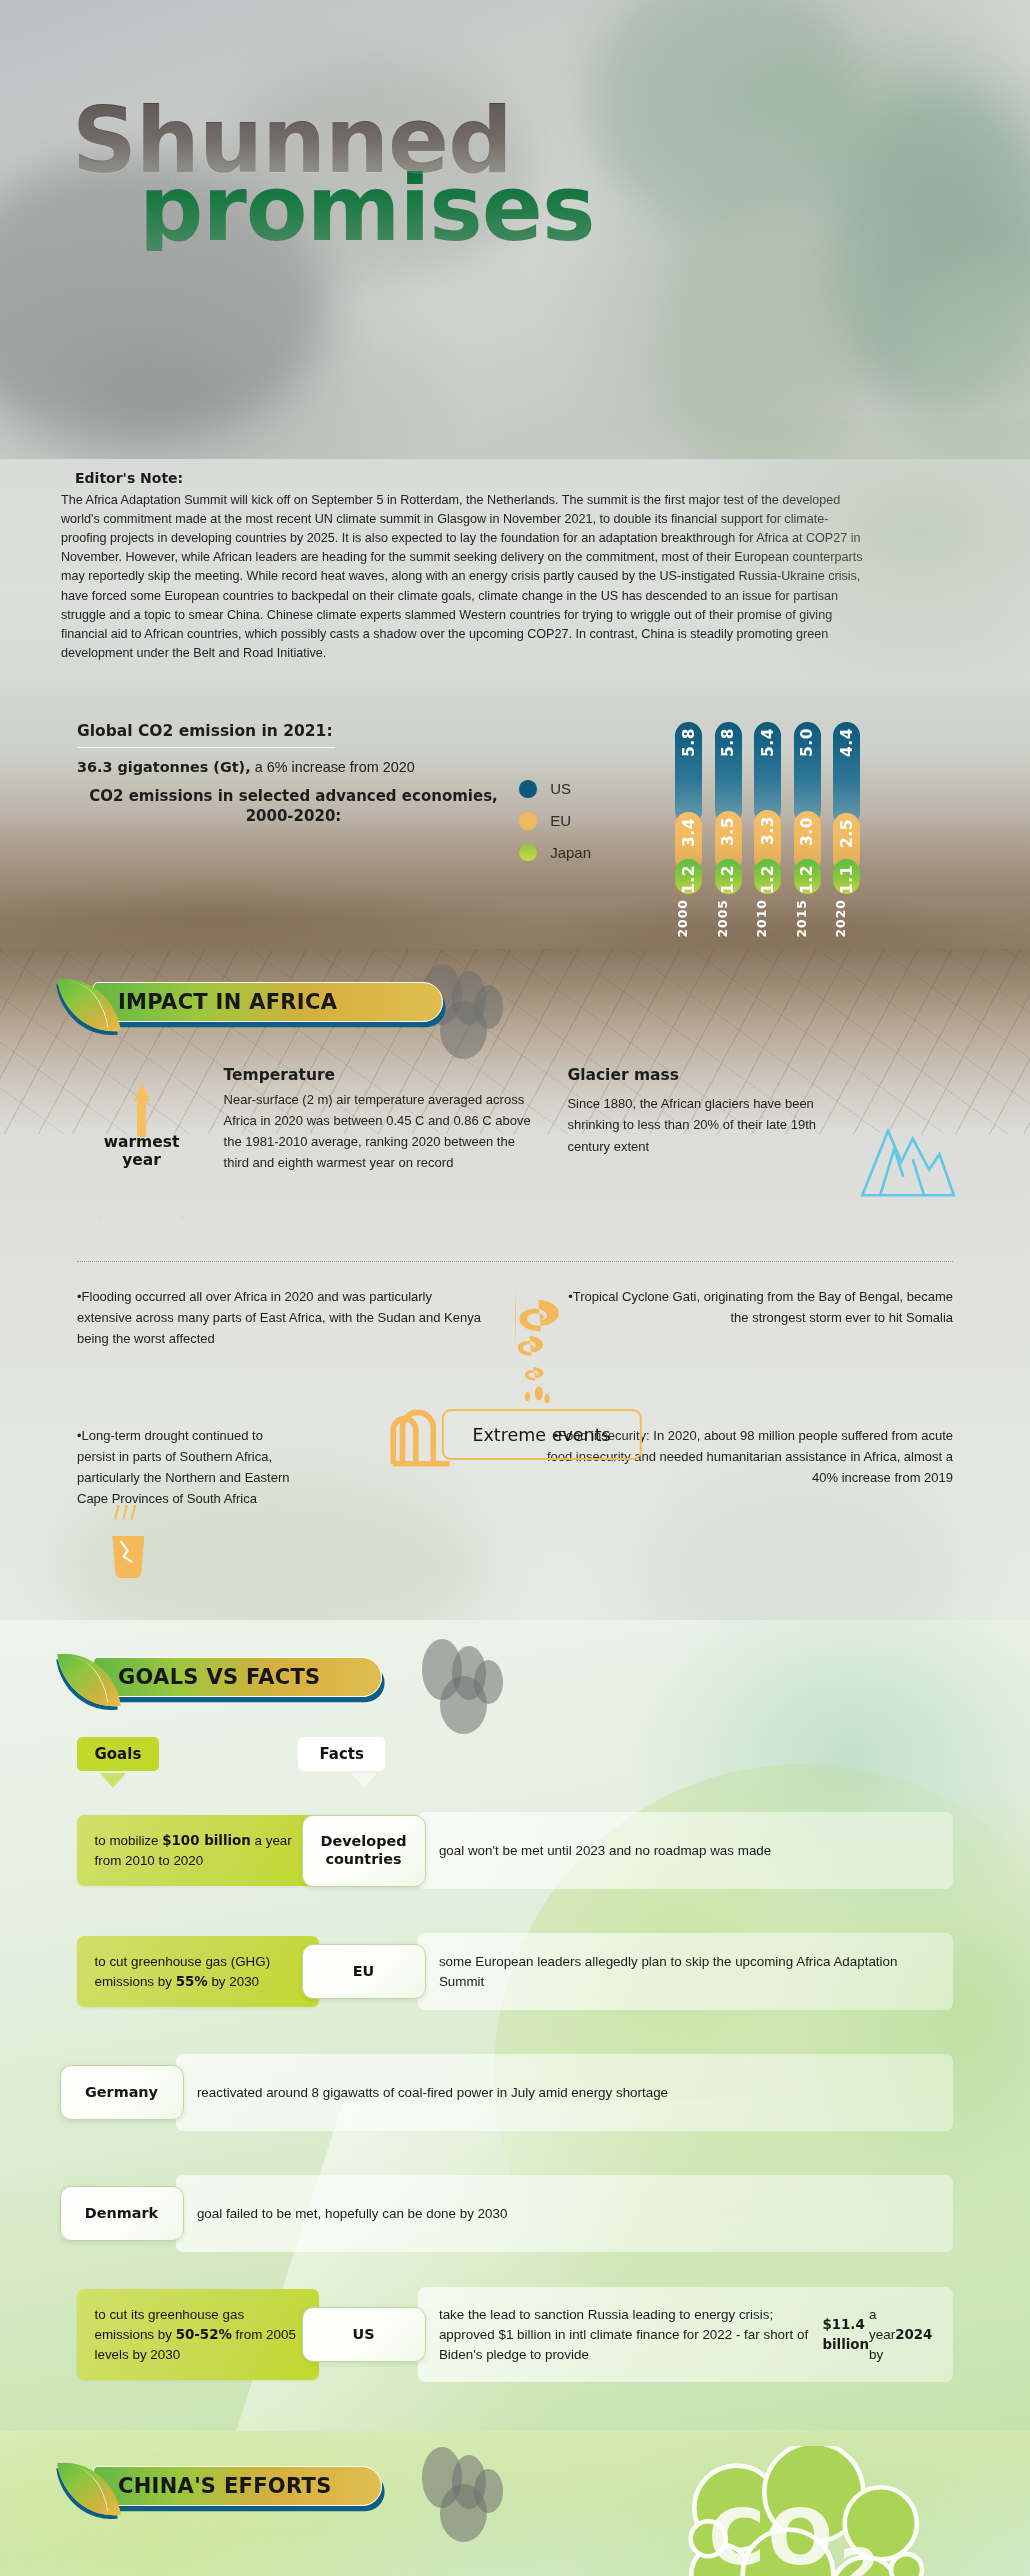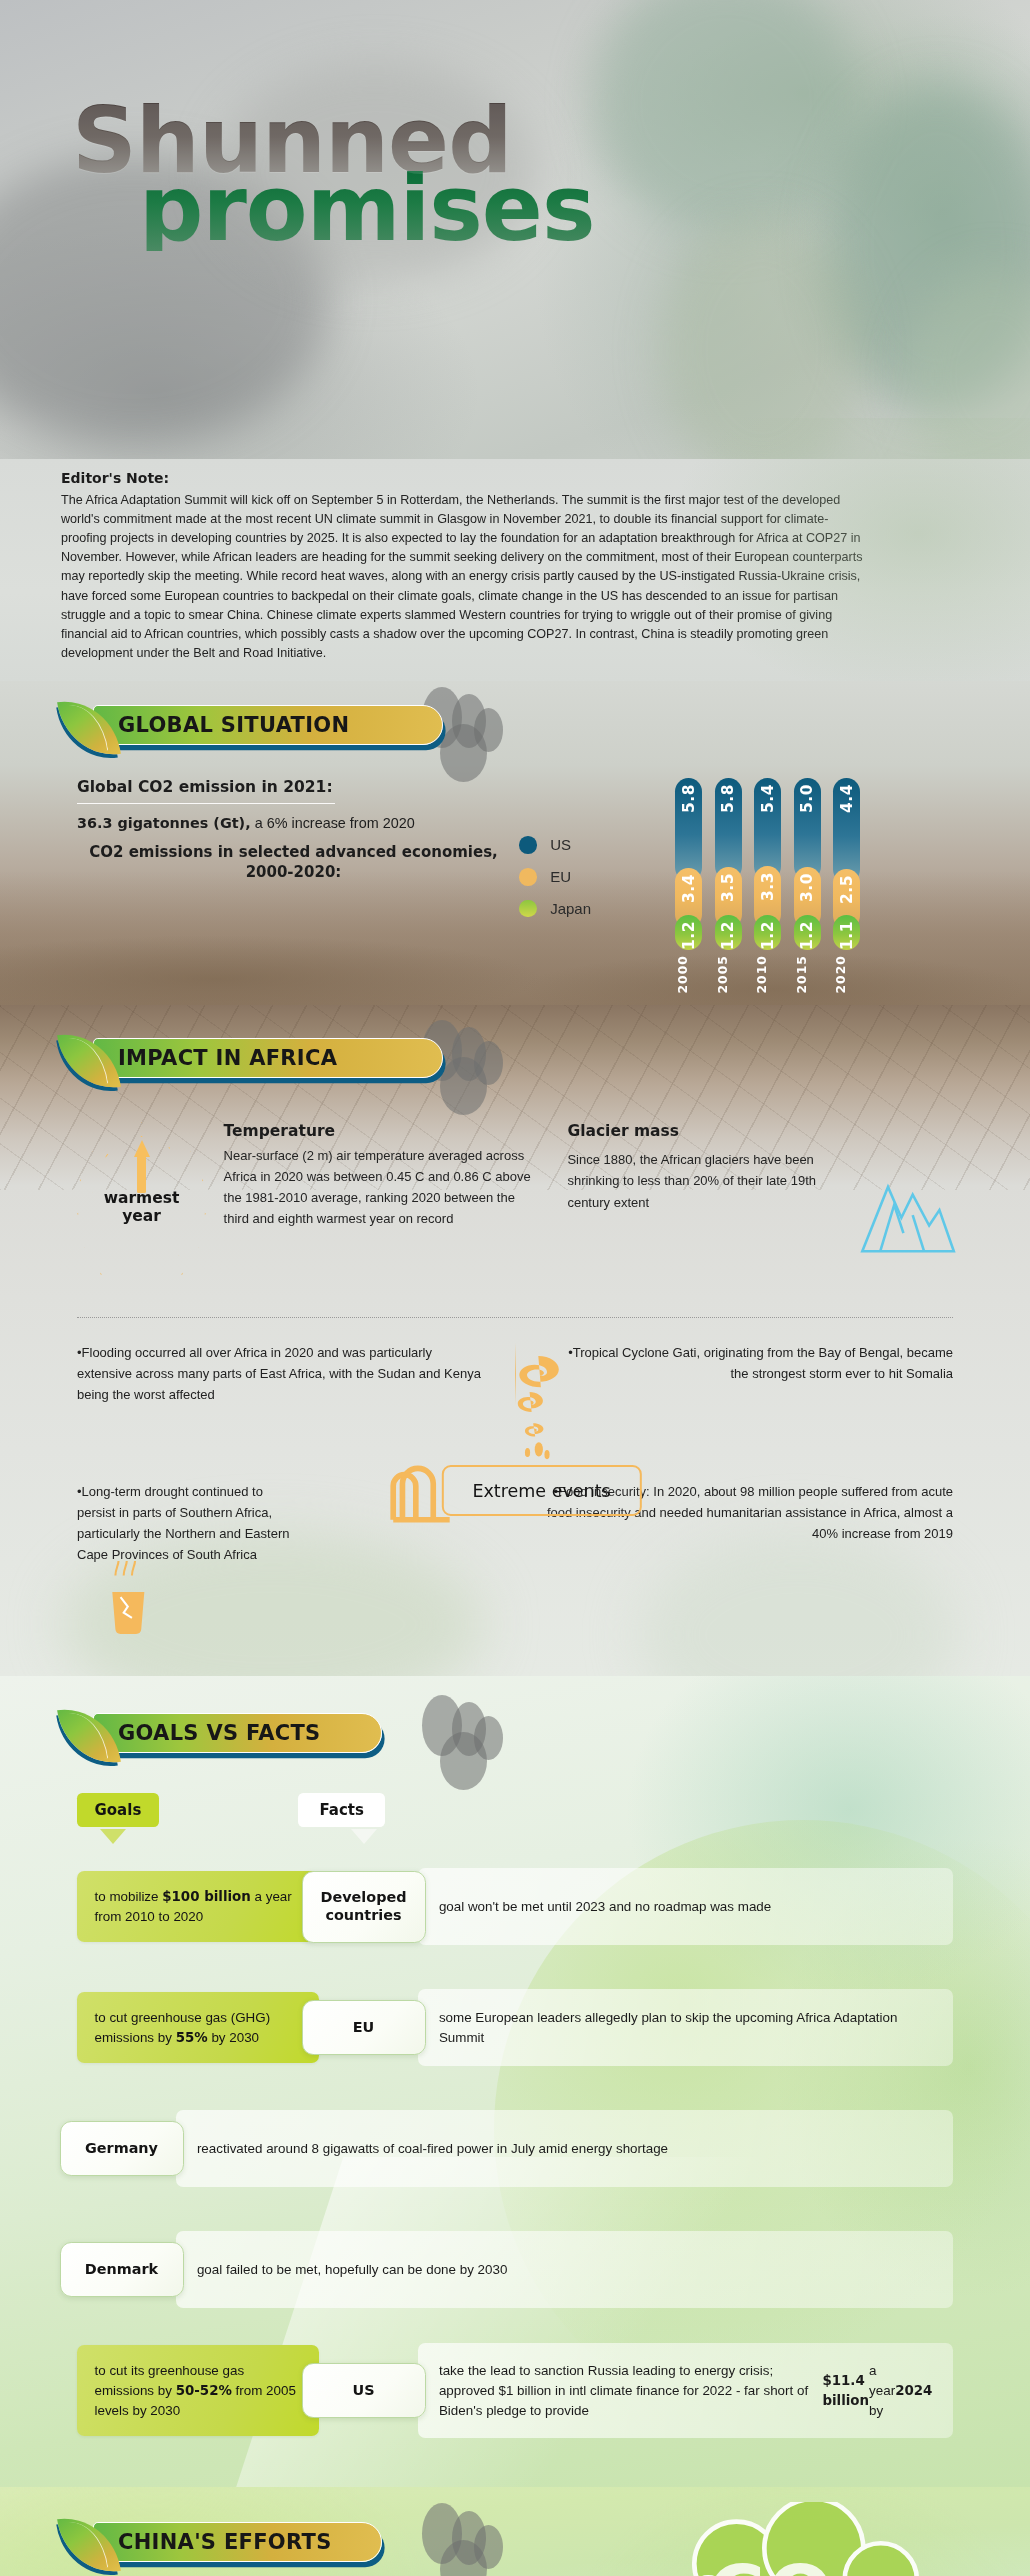--- a/index.html
+++ b/index.html
@@ -53,21 +53,21 @@
   .editor-note {
     position: relative; padding: 0 72px 0 61px;
     background: linear-gradient(180deg,#d8dbd8 0%, #dcdfdb 60%, #d6dad6 100%);
     padding-top: 11.3px; padding-bottom: 17.5px;
   }
   .editor-note::before{
     content:"";position:absolute;right:0;top:-41px;width:371px;height:289px;
     background:radial-gradient(ellipse at 70% 40%, rgba(160,186,150,.40), rgba(160,186,150,0) 68%);
     pointer-events:none;
   }
-  .en-title { font-family:"DejaVu Sans",sans-serif; font-weight:700; font-size:14px; color:#1c1c1c; margin-bottom: 4.6px; }
+  .en-title { font-family:"DejaVu Sans",sans-serif; font-weight:700; font-size:14px; color:#1c1c1c; margin-bottom: 4.6px; margin-left: 14px; }
   .en-body { font-size: 12.6px; line-height: 1.52; color: #232323; max-width: 804px; }
 
   
   .banner { position: relative; height: 56px; margin-left: 61px; width: 392px; }
   .banner .leaf {
     position: absolute; left: 0; top: -3.1px; width: 56px; height: 60px;
     background: linear-gradient(150deg,#63b944 0%, #8dc63f 35%, #d2b23f 75%, #e2c04a 100%);
     border-radius: 0 100% 0 100%;
     transform: rotate(-8deg);
     box-shadow: -2.6px 4.1px 0 -1px #0d5d84;
@@ -278,32 +278,20 @@
       <span class="l2">promises</span>
     </div>
   </div>
 
   <div class="editor-note">
     <div class="en-title">Editor's Note:</div>
     <div class="en-body">The Africa Adaptation Summit will kick off on September 5 in Rotterdam, the Netherlands. The summit is the first major test of the developed world's commitment made at the most recent UN climate summit in Glasgow in November 2021, to double its financial support for climate-proofing projects in developing countries by 2025. It is also expected to lay the foundation for an adaptation breakthrough for Africa at COP27 in November. However, while African leaders are heading for the summit seeking delivery on the commitment, most of their European counterparts may reportedly skip the meeting. While record heat waves, along with an energy crisis partly caused by the US-instigated Russia-Ukraine crisis, have forced some European countries to backpedal on their climate goals, climate change in the US has descended to an issue for partisan struggle and a topic to smear China. Chinese climate experts slammed Western countries for trying to wriggle out of their promise of giving financial aid to African countries, which possibly casts a shadow over the upcoming COP27. In contrast, China is steadily promoting green development under the Belt and Road Initiative.</div>
   </div>
 
   <div class="global-sec">
-    <div class="banner">
-      <div class="dots">
-          <i></i>
-          <i></i>
-          <i></i>
-          <i></i>
-        </div>
-      <div class="bar">
-        <span>GLOBAL SITUATION</span>
-      </div>
-      <div class="leaf"></div>
-    </div>
 
     <div class="gs-body">
       <div class="gs-left">
         <div class="gs-h">Global CO2 emission in 2021:</div>
         <div class="gs-rule"></div>
         <div class="gs-stat">
           <b>36.3 gigatonnes (Gt),</b><span> a 6% increase from 2020</span>
         </div>
         <div class="gs-sub">CO2 emissions in selected advanced economies, 2000-2020:</div>
       </div>

